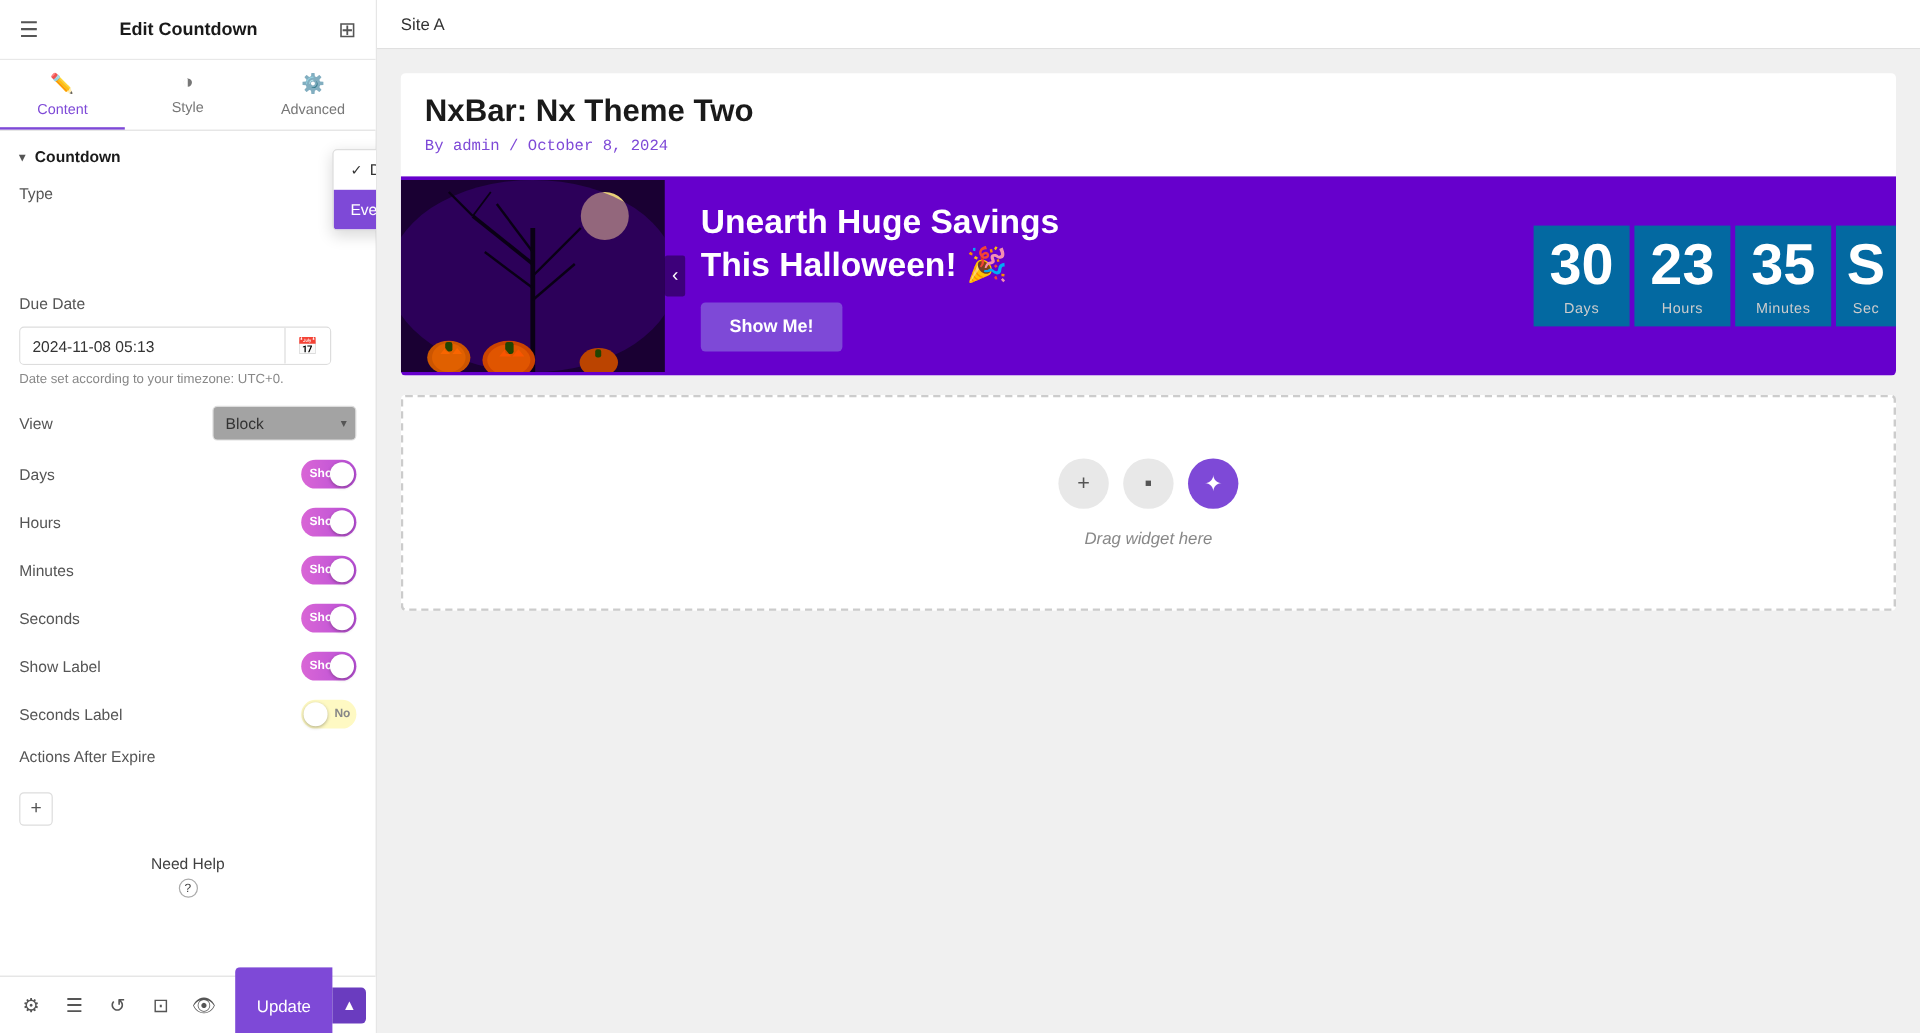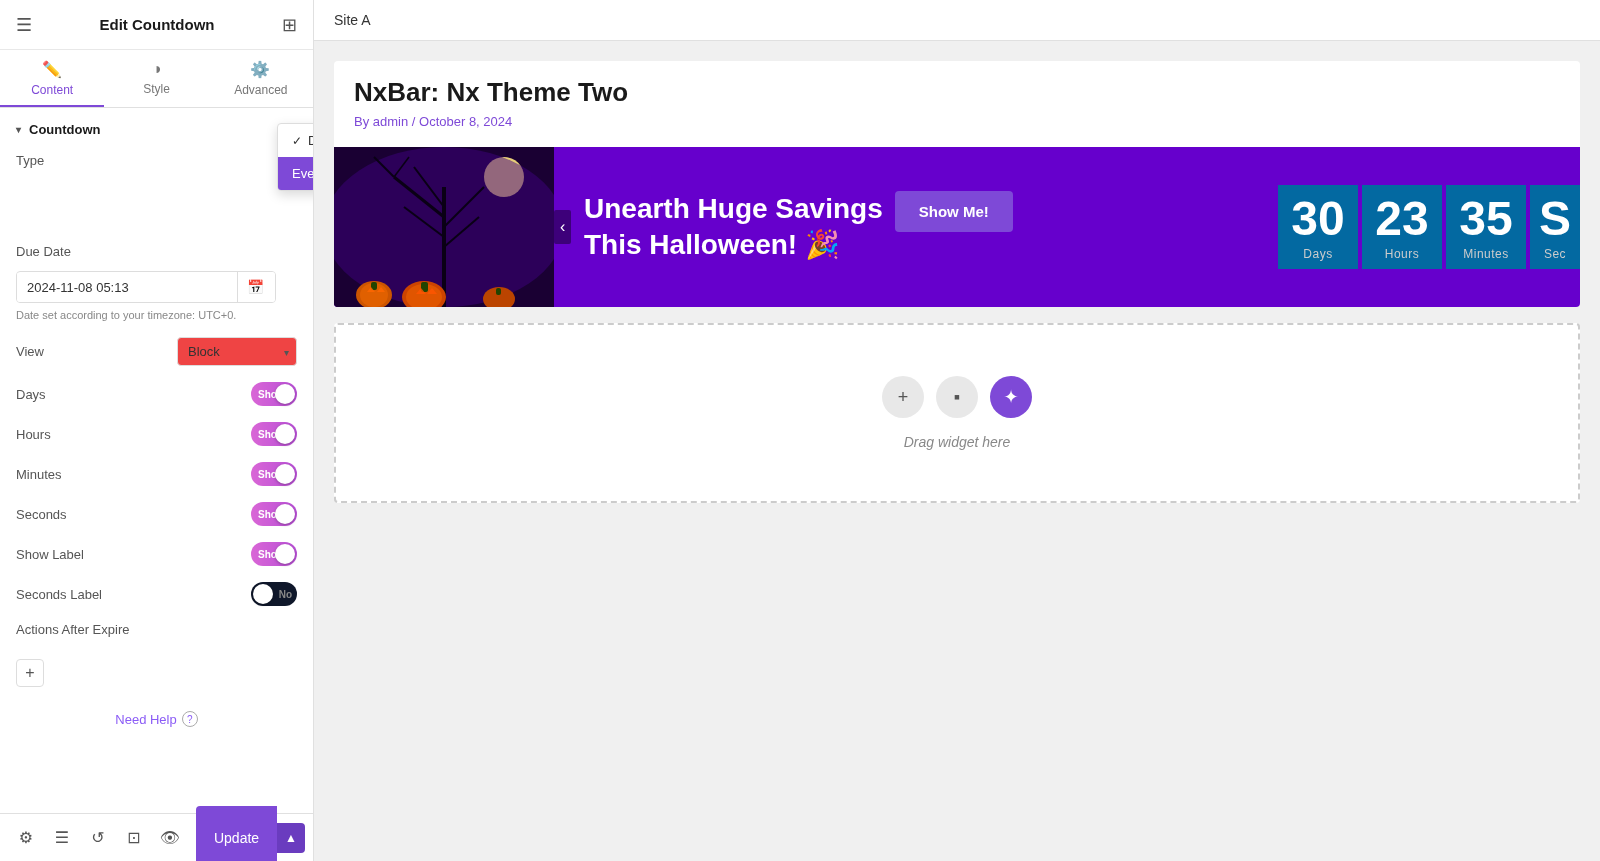--- a/index.html
+++ b/index.html
@@ -183,21 +183,21 @@
       position: relative;
     }
 
     .select-control {
       appearance: none;
       border: 1px solid #ddd;
       border-radius: 4px;
       padding: 6px 28px 6px 10px;
       font-size: 13px;
       color: #333;
-      background: #ef4444;
+      background: #a3a3a3;
       cursor: pointer;
       outline: none;
       min-width: 120px;
     }
 
     .select-arrow {
       position: absolute;
       right: 8px;
       top: 50%;
       transform: translateY(-50%);
@@ -211,21 +211,21 @@
       position: relative;
       width: 46px;
       height: 24px;
       display: inline-block;
     }
 
     .toggle-track {
       width: 46px;
       height: 24px;
       border-radius: 12px;
-      background: #0f172a;
+      background: #fef9c3;
       position: relative;
       cursor: pointer;
       transition: background 0.2s;
     }
 
     .toggle-track.on {
       background: linear-gradient(to right, #d966d6, #b84fd6);
     }
 
     .toggle-knob {
@@ -290,25 +290,26 @@
       cursor: pointer;
       font-size: 16px;
       color: #555;
       margin-top: 6px;
     }
 
     .need-help {
       text-align: center;
       padding: 16px;
       font-size: 13px;
-      color: #8b5cf6;
-      display: flex;
-      align-items: center;
-      justify-content: center;
+      color: #404040;
+      display: flex;
+      align-items: center;
+      justify-content: flex-end;
       gap: 5px;
+      flex-direction: column;
     }
 
     
     .bottom-toolbar {
       display: flex;
       align-items: center;
       height: 48px;
       border-top: 1px solid #e0e0e0;
       background: #fff;
       padding: 0 8px;
@@ -389,20 +390,21 @@
       font-size: 26px;
       font-weight: 700;
       color: #1a1a1a;
       margin-bottom: 6px;
     }
 
     .post-meta {
       font-size: 13px;
       color: #7e49d7;
       margin-bottom: 12px;
+      font-family: Liberation Mono, monospace;
     }
 
     
     .halloween-banner {
       background: #6600cc;
       display: flex;
       align-items: center;
       min-height: 160px;
       overflow: hidden;
       position: relative;
@@ -426,20 +428,21 @@
       top: 0;
       left: 0;
       width: 100%;
       height: 100%;
     }
 
     .banner-text-area {
       flex: 1;
       padding: 20px 30px;
       display: flex;
+      flex-direction: column;
       align-items: flex-start;
       gap: 12px;
     }
 
     .banner-heading {
       font-size: 28px;
       font-weight: 700;
       color: #fff;
       line-height: 1.3;
     }

